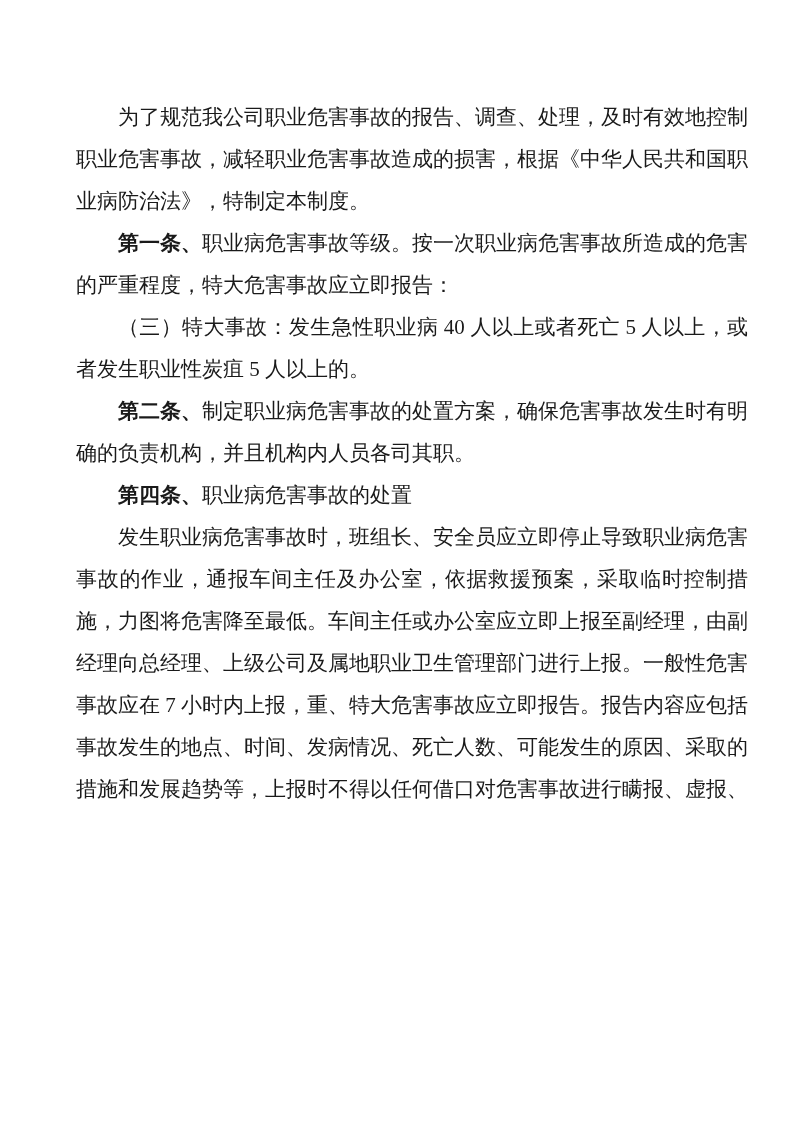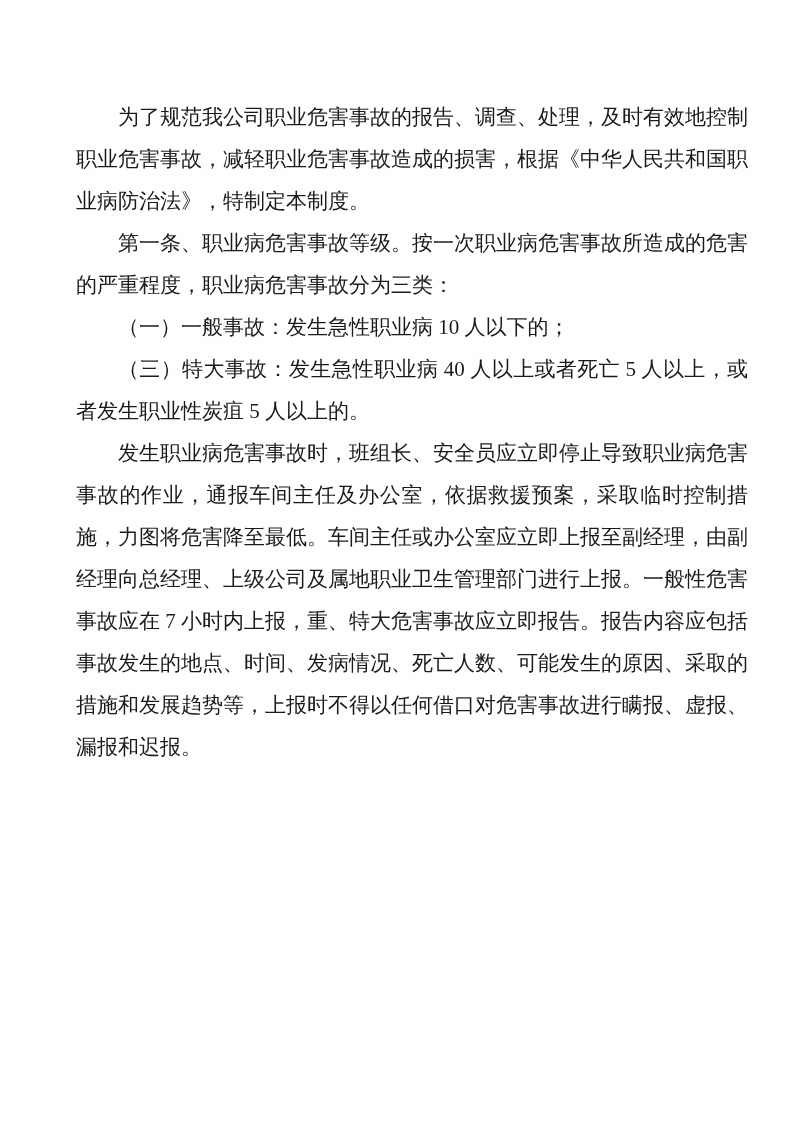--- a/index.html
+++ b/index.html
@@ -26,34 +26,35 @@
     font-size: 21px;
     line-height: 42px;
     color: var(--text-color);
     text-align: justify;
     text-justify: inter-ideograph;
     text-indent: 2em;
     word-break: break-all;
     font-weight: 400;
   }
   .para-prefix {
-    font-weight: 400;
+    font-weight: 700;
   }
 </style>
 </head>
 <body>
 
 <div class="page" id="doc-page">
   <p class="para"><b class="para-prefix"></b><span class="para-text">为了规范我公司职业危害事故的报告、调查、处理，及时有效地控制职业危害事故，减轻职业危害事故造成的损害，根据《中华人民共和国职业病防治法》，特制定本制度。</span></p>
 
-  <p class="para"><b class="para-prefix">第一条、</b><span class="para-text">职业病危害事故等级。按一次职业病危害事故所造成的危害的严重程度，职业病危害事故分为三类：</span></p>
+  <p class="para"><b class="para-prefix">第一条、</b><span class="para-text">职业病危害事故等级。按一次职业病危害事故所造成的危害的严重程度，特大危害事故应立即报告：</span></p>
 
-  <p class="para"><b class="para-prefix"></b><span class="para-text">（一）一般事故：发生急性职业病 10 人以下的；</span></p>
 
 
   <p class="para"><b class="para-prefix"></b><span class="para-text">（三）特大事故：发生急性职业病 40 人以上或者死亡 5 人以上，或者发生职业性炭疽 5 人以上的。</span></p>
 
+  <p class="para"><b class="para-prefix">第二条、</b><span class="para-text">制定职业病危害事故的处置方案，确保危害事故发生时有明确的负责机构，并且机构内人员各司其职。</span></p>
 
 
+  <p class="para"><b class="para-prefix">第四条、</b><span class="para-text">职业病危害事故的处置</span></p>
 
   <p class="para"><b class="para-prefix"></b><span class="para-text">发生职业病危害事故时，班组长、安全员应立即停止导致职业病危害事故的作业，通报车间主任及办公室，依据救援预案，采取临时控制措施，力图将危害降至最低。车间主任或办公室应立即上报至副经理，由副经理向总经理、上级公司及属地职业卫生管理部门进行上报。一般性危害事故应在 7 小时内上报，重、特大危害事故应立即报告。报告内容应包括事故发生的地点、时间、发病情况、死亡人数、可能发生的原因、采取的措施和发展趋势等，上报时不得以任何借口对危害事故进行瞒报、虚报、漏报和迟报。</span></p>
 
 </div>
 
 </body></html>

